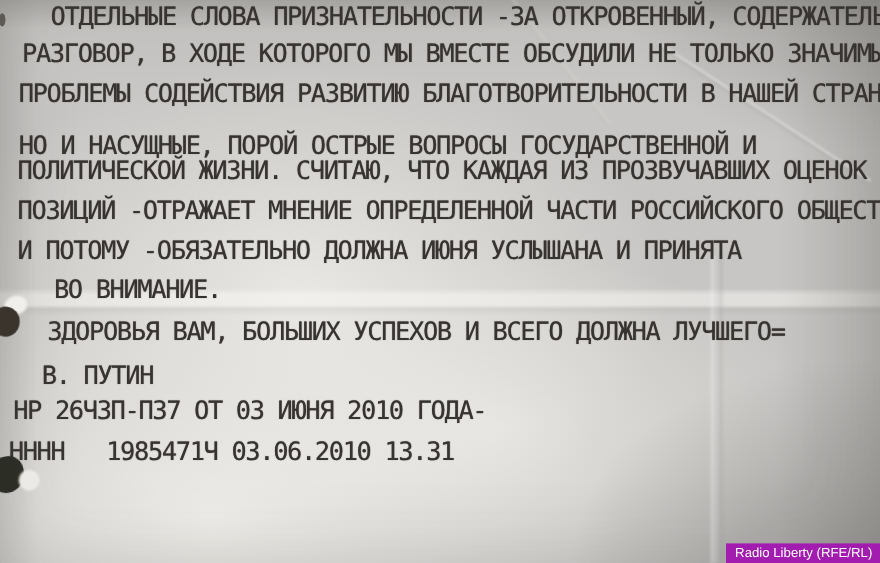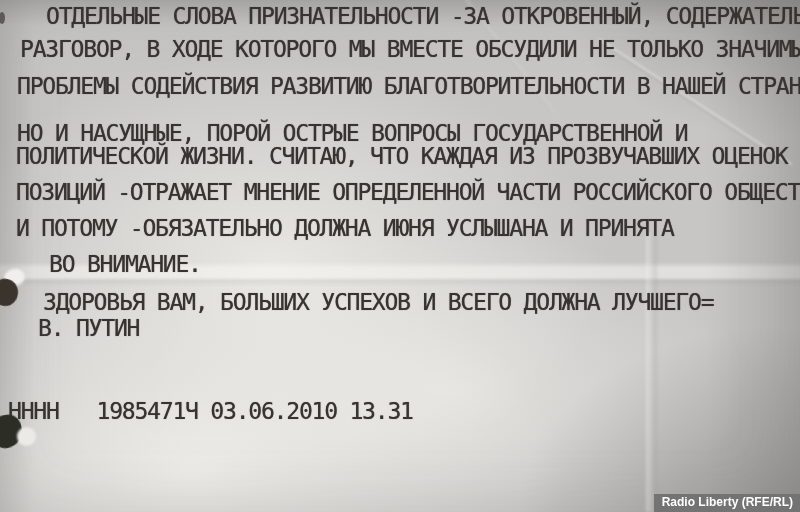--- a/index.html
+++ b/index.html
@@ -74,23 +74,23 @@
     background: #2c2e26; border-radius: 50% 42% 55% 45%;
     transform: rotate(-10deg); filter: blur(0.6px);
   }
   .hole-white-2 {
     left: 17px; top: 427px; width: 19px; height: 19px;
     background: #eceae6; border-radius: 50%; filter: blur(1px);
   }
   
   .source-badge {
     position: absolute; right: 0; bottom: 0;
-    background: #737373; color: #ffffff;
+    background: #a21caf; color: #ffffff;
     font-family: "Liberation Sans", sans-serif;
-    font-weight: 700; font-size: 12px; line-height: 13px;
+    font-weight: 400; font-size: 12px; line-height: 13px;
     padding: 2px 7px 3px 8px;
   }
 </style>
 </head>
 <body>
 
 <div class="stage">
 
   <div class="paper-shading"></div>
 
@@ -100,21 +100,22 @@
 
   <div class="tl" style="top:5px;   left:46px;">ОТДЕЛЬНЫЕ СЛОВА ПРИЗНАТЕЛЬНОСТИ -ЗА ОТКРОВЕННЫЙ, СОДЕРЖАТЕЛЬН</div>
   <div class="tl" style="top:38px;  left:20px;">РАЗГОВОР, В ХОДЕ КОТОРОГО МЫ ВМЕСТЕ ОБСУДИЛИ НЕ ТОЛЬКО ЗНАЧИМЫЕ</div>
   <div class="tl" style="top:75px;  left:17px;">ПРОБЛЕМЫ СОДЕЙСТВИЯ РАЗВИТИЮ БЛАГОТВОРИТЕЛЬНОСТИ В НАШЕЙ СТРАНЕ</div>
   <div class="tl" style="top:110px; left:17px;margin-top:12px;">НО И НАСУЩНЫЕ, ПОРОЙ ОСТРЫЕ ВОПРОСЫ ГОСУДАРСТВЕННОЙ И</div>
   <div class="tl" style="top:145px; left:16px;">ПОЛИТИЧЕСКОЙ ЖИЗНИ. СЧИТАЮ, ЧТО КАЖДАЯ ИЗ ПРОЗВУЧАВШИХ ОЦЕНОК И</div>
   <div class="tl" style="top:181px; left:16px;">ПОЗИЦИЙ -ОТРАЖАЕТ МНЕНИЕ ОПРЕДЕЛЕННОЙ ЧАСТИ РОССИЙСКОГО ОБЩЕСТВ</div>
   <div class="tl" style="top:217px; left:16px;">И ПОТОМУ -ОБЯЗАТЕЛЬНО ДОЛЖНА ИЮНЯ УСЛЫШАНА И ПРИНЯТА</div>
   <div class="tl" style="top:253px; left:13px;margin-left:36px;">ВО ВНИМАНИЕ.</div>
   <div class="tl" style="top:291px; left:43px;">ЗДОРОВЬЯ ВАМ, БОЛЬШИХ УСПЕХОВ И ВСЕГО ДОЛЖНА ЛУЧШЕГО=</div>
-  <div class="tl" style="top:317px; left:38px;">В. ПУТИН</div>
+  <div class="tl" style="top:331px; left:38px;">В. ПУТИН</div>
+  <div class="tl" style="top:363px; left:12px;">НР 26Ч3П-П37 ОТ 03 ИЮНЯ 2010 ГОДА-</div>
   <div class="tl" style="top:400px; left:8px;">НННН   1985471Ч 03.06.2010 13.31</div>
 
   <div class="mark mark-tiny-top"></div>
   <div class="mark hole-white-1"></div>
   <div class="mark hole-dark-1"></div>
   <div class="mark hole-dark-2"></div>
   <div class="mark hole-white-2"></div>
 
   <div class="source-badge">
     <span>Radio Liberty (RFE/RL)</span>

